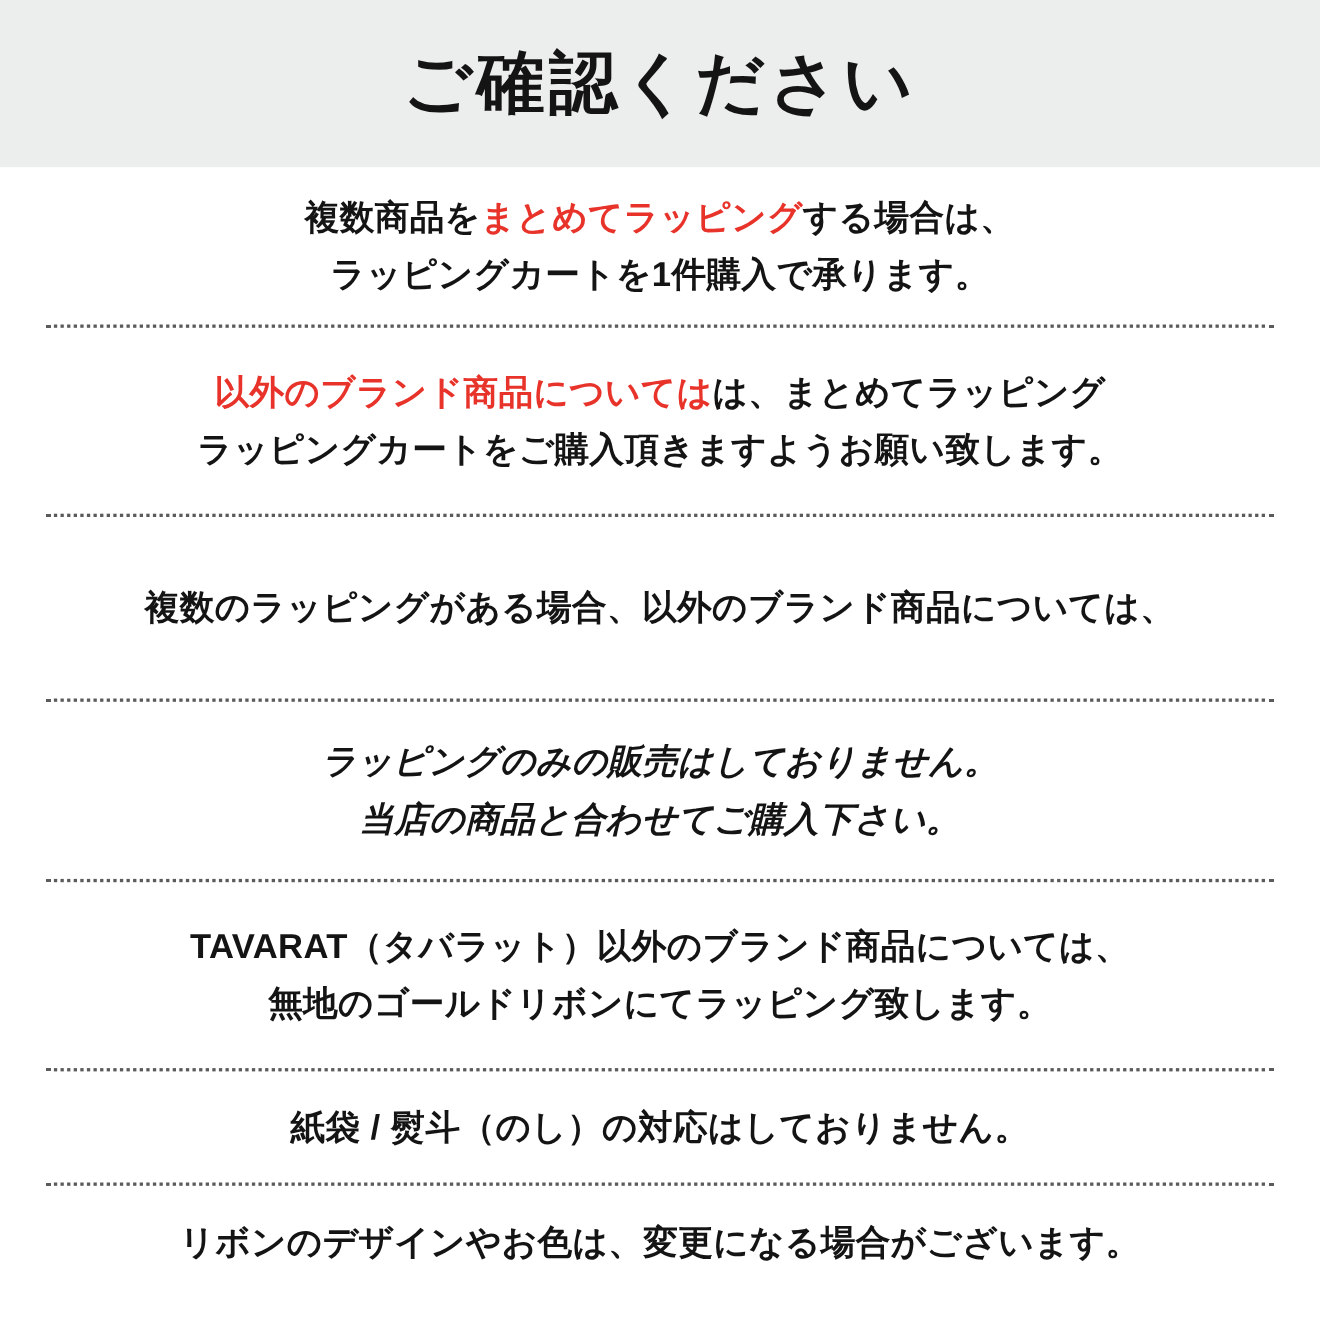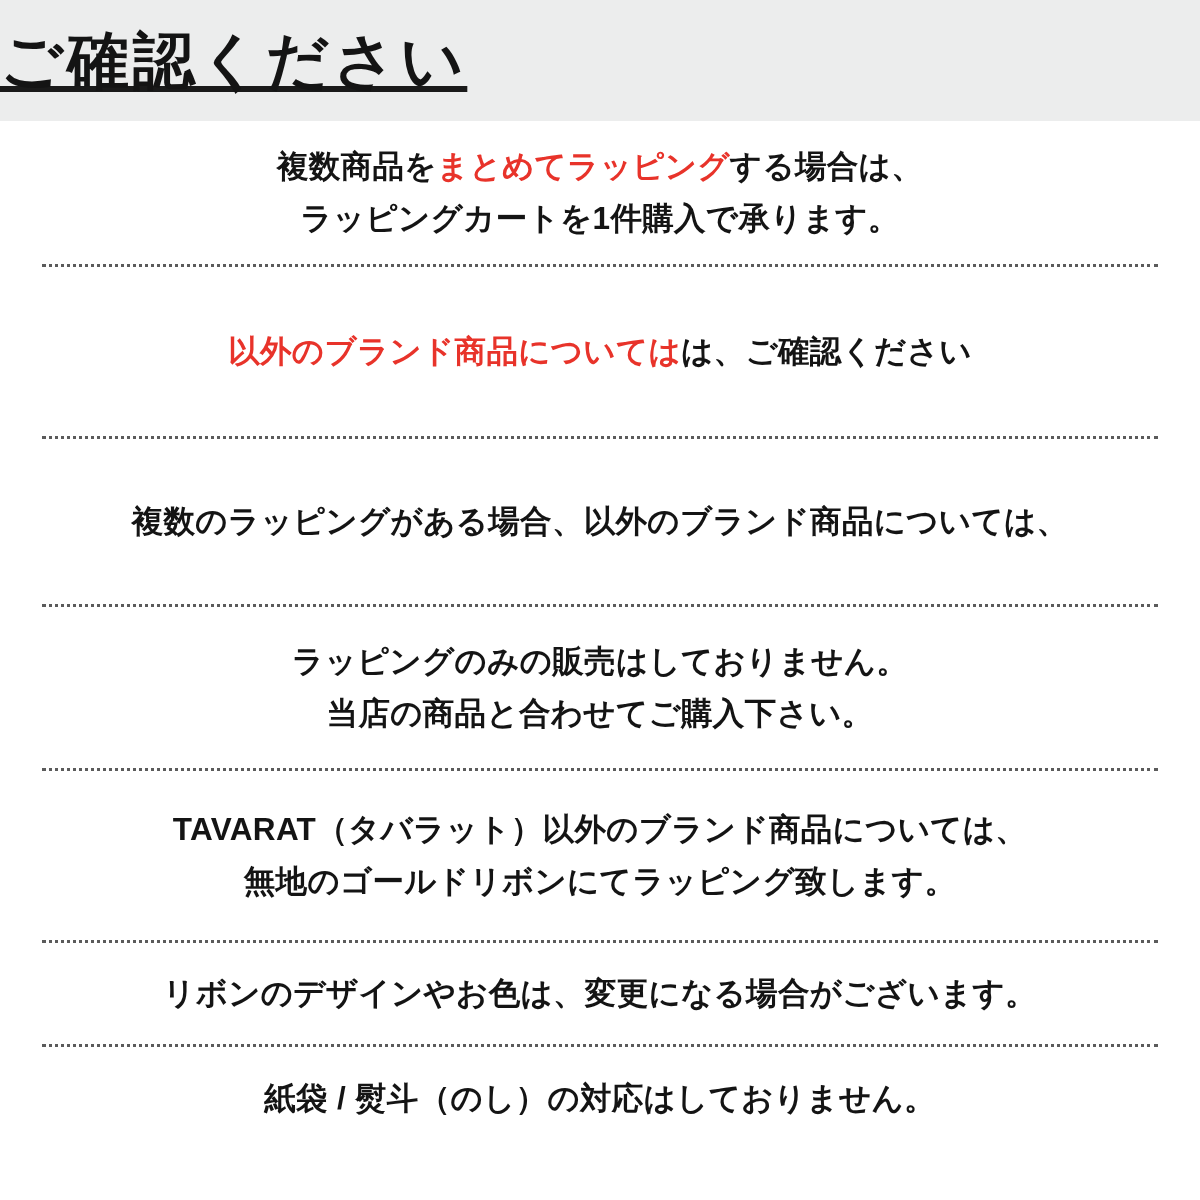--- a/index.html
+++ b/index.html
@@ -19,26 +19,26 @@
     width: 1200px;
     height: 1200px;
     position: relative;
     display: flex;
     flex-direction: column;
   }
 
   
   .header {
     width: 100%;
-    height: 121px;
+    height: 152px;
     background: #eceded;
     display: flex;
     align-items: center;
+    justify-content: center;
     box-sizing: border-box;
-    text-decoration: underline;
   }
   .header-title {
     font-size: 62px;
     font-weight: 700;
     letter-spacing: 0.06em;
     color: #141414;
     line-height: 1;
     white-space: nowrap;
   }
 
@@ -75,54 +75,55 @@
   }
 
   .hl {
     color: #e8332a;
   }
 
   
   .n0 { height: 146px; }
   .n1 { height: 172px; }
   .n2 { height: 168px; }
-  .n3 { height: 164px; }
+  .n3 { height: 164px; font-style: italic; }
   .n4 { height: 172px; }
   .n5 { height: 104px; }
   .n6 { height: 104px; }
 </style>
 </head>
 <body>
 
 <div class="page">
 
   <div class="header">
     <div class="header-title">ご確認ください</div>
   </div>
 
   <div class="notices">
       <div class="notice n0">
         <div class="line"><span>複数商品を</span><span class="hl">まとめてラッピング</span><span>する場合は、</span></div>
         <div class="line"><span>ラッピングカートを1件購入で承ります。</span></div>
       </div>
       <div class="notice n1">
-        <div class="line"><span class="hl">以外のブランド商品については</span><span>は、ご確認ください</span></div>
+        <div class="line"><span class="hl">以外のブランド商品については</span><span>は、まとめてラッピング</span></div>
+        <div class="line"><span>ラッピングカートをご購入頂きますようお願い致します。</span></div>
       </div>
       <div class="notice n2">
         <div class="line"><span>複数のラッピングがある場合、以外のブランド商品については、</span></div>
       </div>
       <div class="notice n3">
         <div class="line"><span>ラッピングのみの販売はしておりません。</span></div>
         <div class="line"><span>当店の商品と合わせてご購入下さい。</span></div>
       </div>
       <div class="notice n4">
         <div class="line"><span>TAVARAT（タバラット）以外のブランド商品については、</span></div>
         <div class="line"><span>無地のゴールドリボンにてラッピング致します。</span></div>
       </div>
+      <div class="notice n5">
+        <div class="line"><span>紙袋 / 熨斗（のし）の対応はしておりません。</span></div>
+      </div>
       <div class="notice n6">
         <div class="line"><span>リボンのデザインやお色は、変更になる場合がございます。</span></div>
-      </div>
-      <div class="notice n5">
-        <div class="line"><span>紙袋 / 熨斗（のし）の対応はしておりません。</span></div>
       </div>
     </div>
 
 </div>
 
 </body></html>

